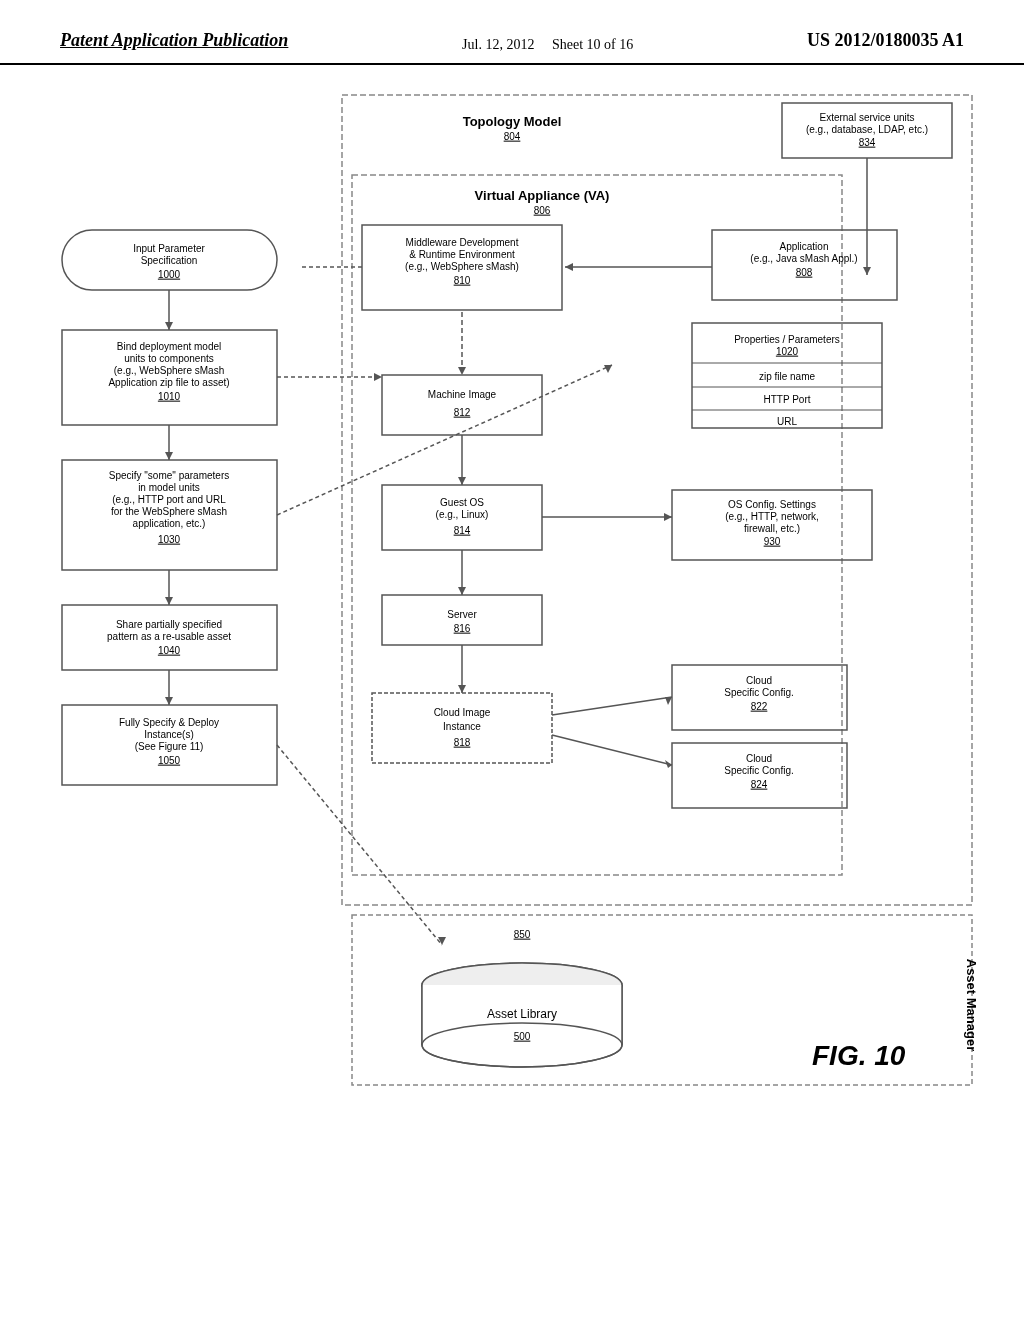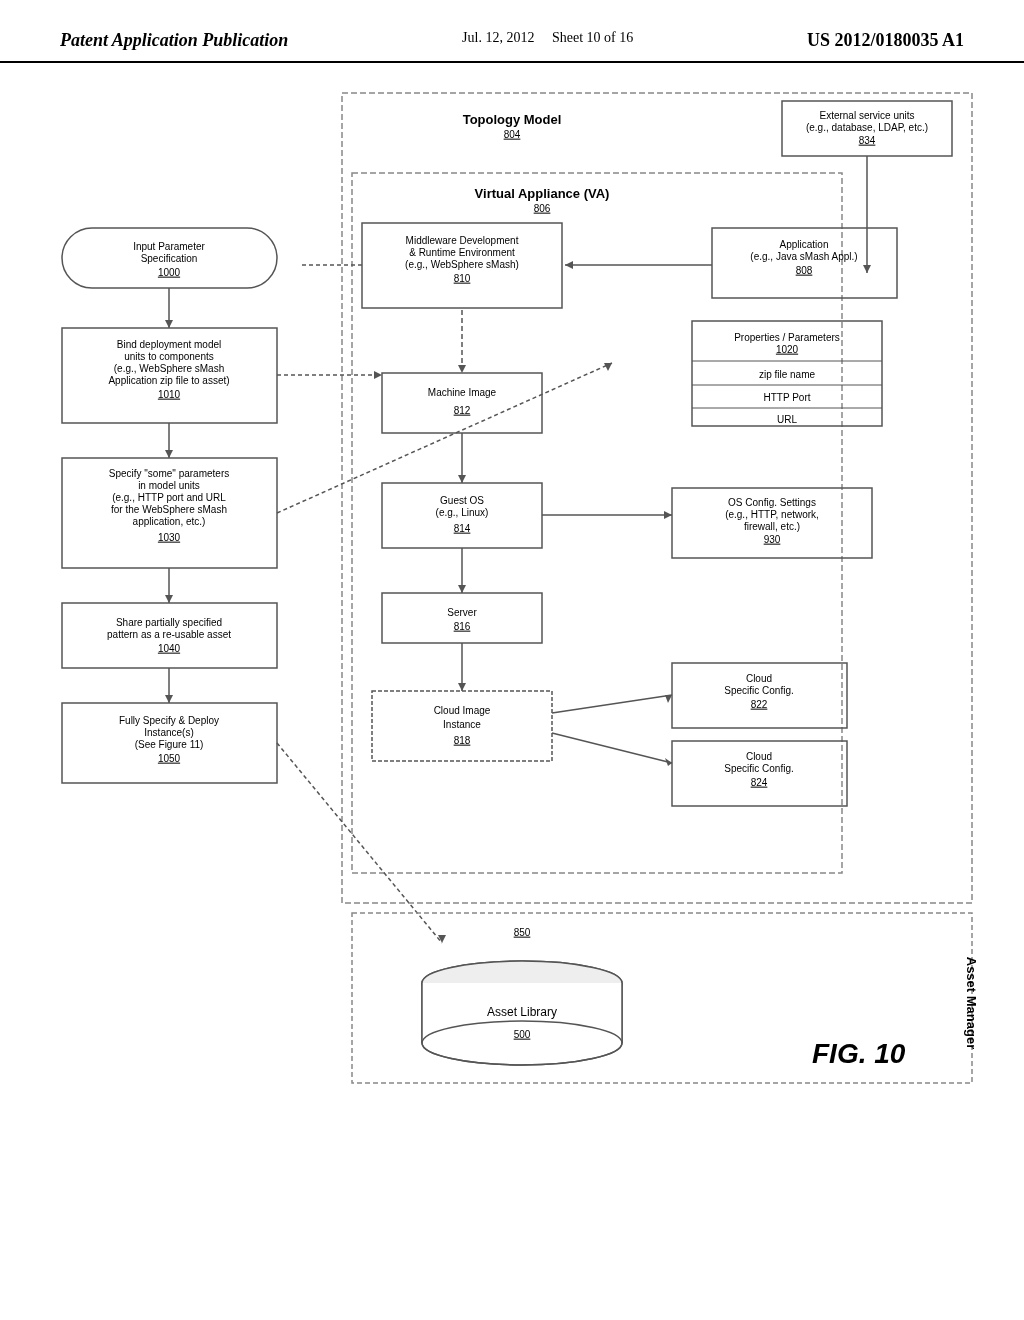--- a/index.html
+++ b/index.html
@@ -17,24 +17,26 @@
       display: flex;
       justify-content: space-between;
       align-items: flex-start;
       padding: 30px 60px 10px 60px;
       border-bottom: 2px solid #000;
     }
     .header-left {
       font-style: italic;
       font-weight: bold;
       font-size: 18px;
+      text-decoration: underline;
     }
     .header-center {
       text-align: center;
       font-size: 14px;
+      margin-top: 7px;
     }
     .header-right {
       font-size: 18px;
       font-weight: bold;
     }
 
     
     .diagram-area {
       position: relative;
       width: 100%;

